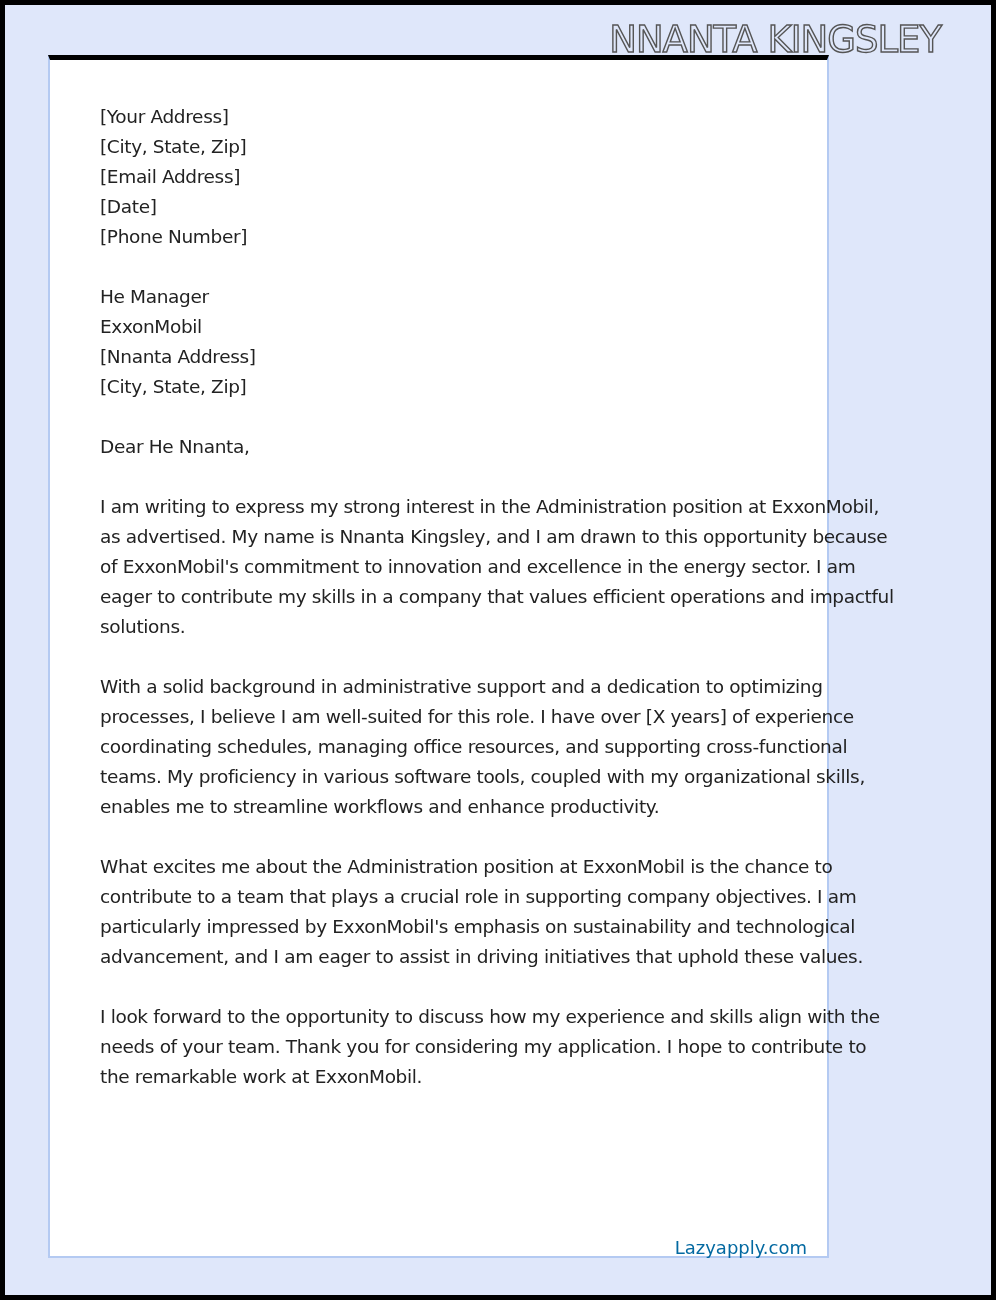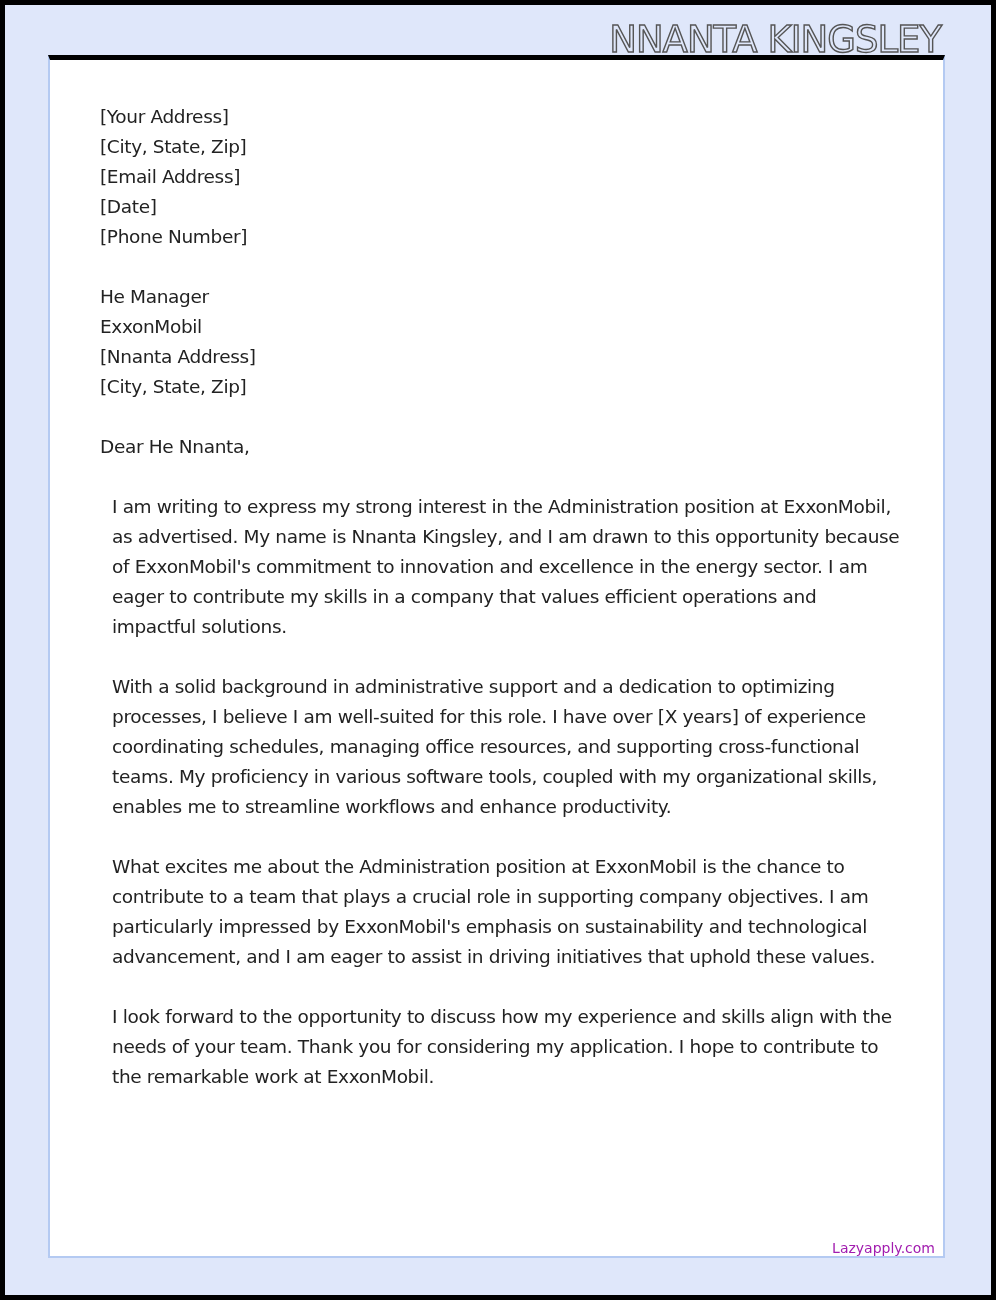--- a/index.html
+++ b/index.html
@@ -23,46 +23,46 @@
       font-size: 37px;
       letter-spacing: -1px;
       color: #dfe7fa;
       -webkit-text-stroke: 1.4px #555;
       line-height: 46px;
       white-space: nowrap;
     }
     .page {
       position: absolute;
       left: 43px; top: 50px;
-      width: 897px; height: 1203px;
+      width: 781px; height: 1203px;
       background: #fff;
       border-left: 2px solid #b4caf2;
       border-right: 2px solid #b4caf2;
       border-bottom: 2px solid #b4caf2;
       border-top: 5px solid #000;
       box-sizing: border-box;
     }
     .content {
       position: absolute;
       left: 50px; top: 42px;
       width: 800px;
       font-size: 18.5px;
       line-height: 30px;
       color: #222;
       letter-spacing: -0.35px;
     }
     .line { display: block; white-space: nowrap; }
     .block { margin-bottom: 30px; }
-    .para { margin-bottom: 30px; white-space: normal; margin-left: 12px; }
+    .para { margin-bottom: 30px; white-space: normal; }
     .date-link { color: #2a86e0; margin-top: 10px; display: block; }
     .footer-brand {
       position: absolute;
-      right: 8px; bottom: 0px;
-      font-size: 14px;
-      color: #a21caf;
+      right: 20px; bottom: 0px;
+      font-size: 18px;
+      color: #0369a1;
       line-height: 16px;
     }
   </style>
 </head>
 <body>
 
 <div class="frame">
   <div class="name-title">NNANTA KINGSLEY</div>
 
   <div class="page">

